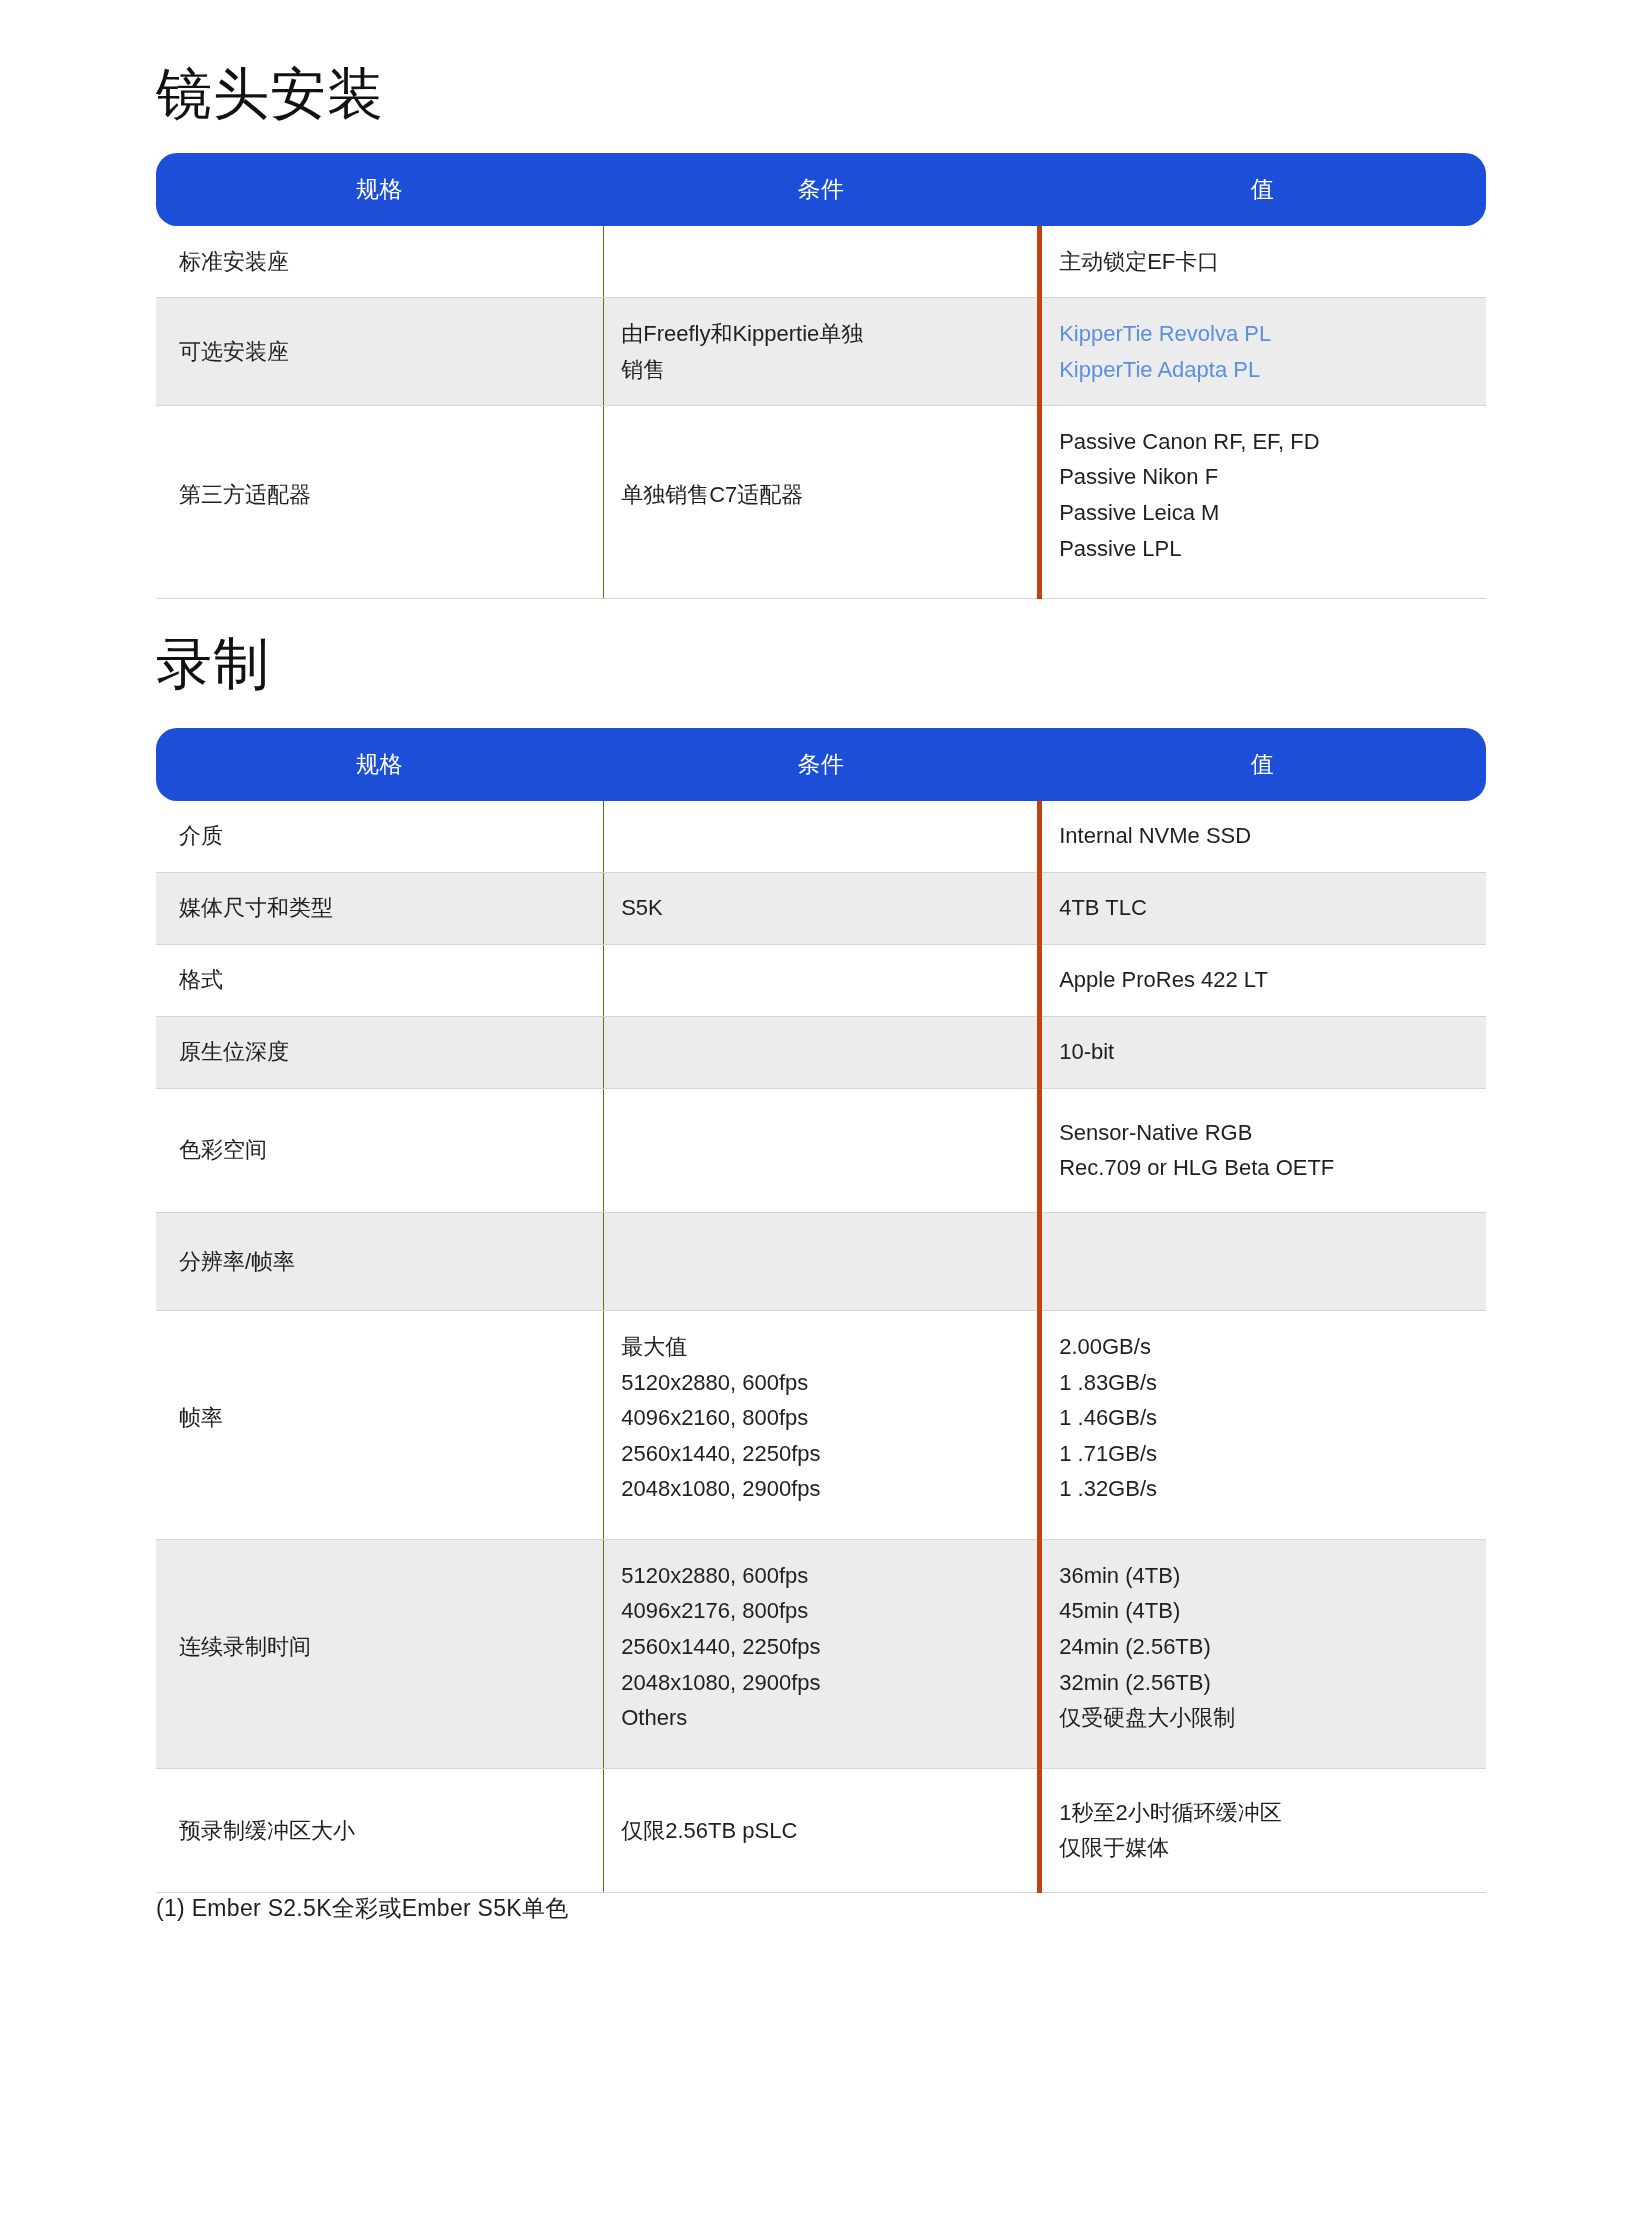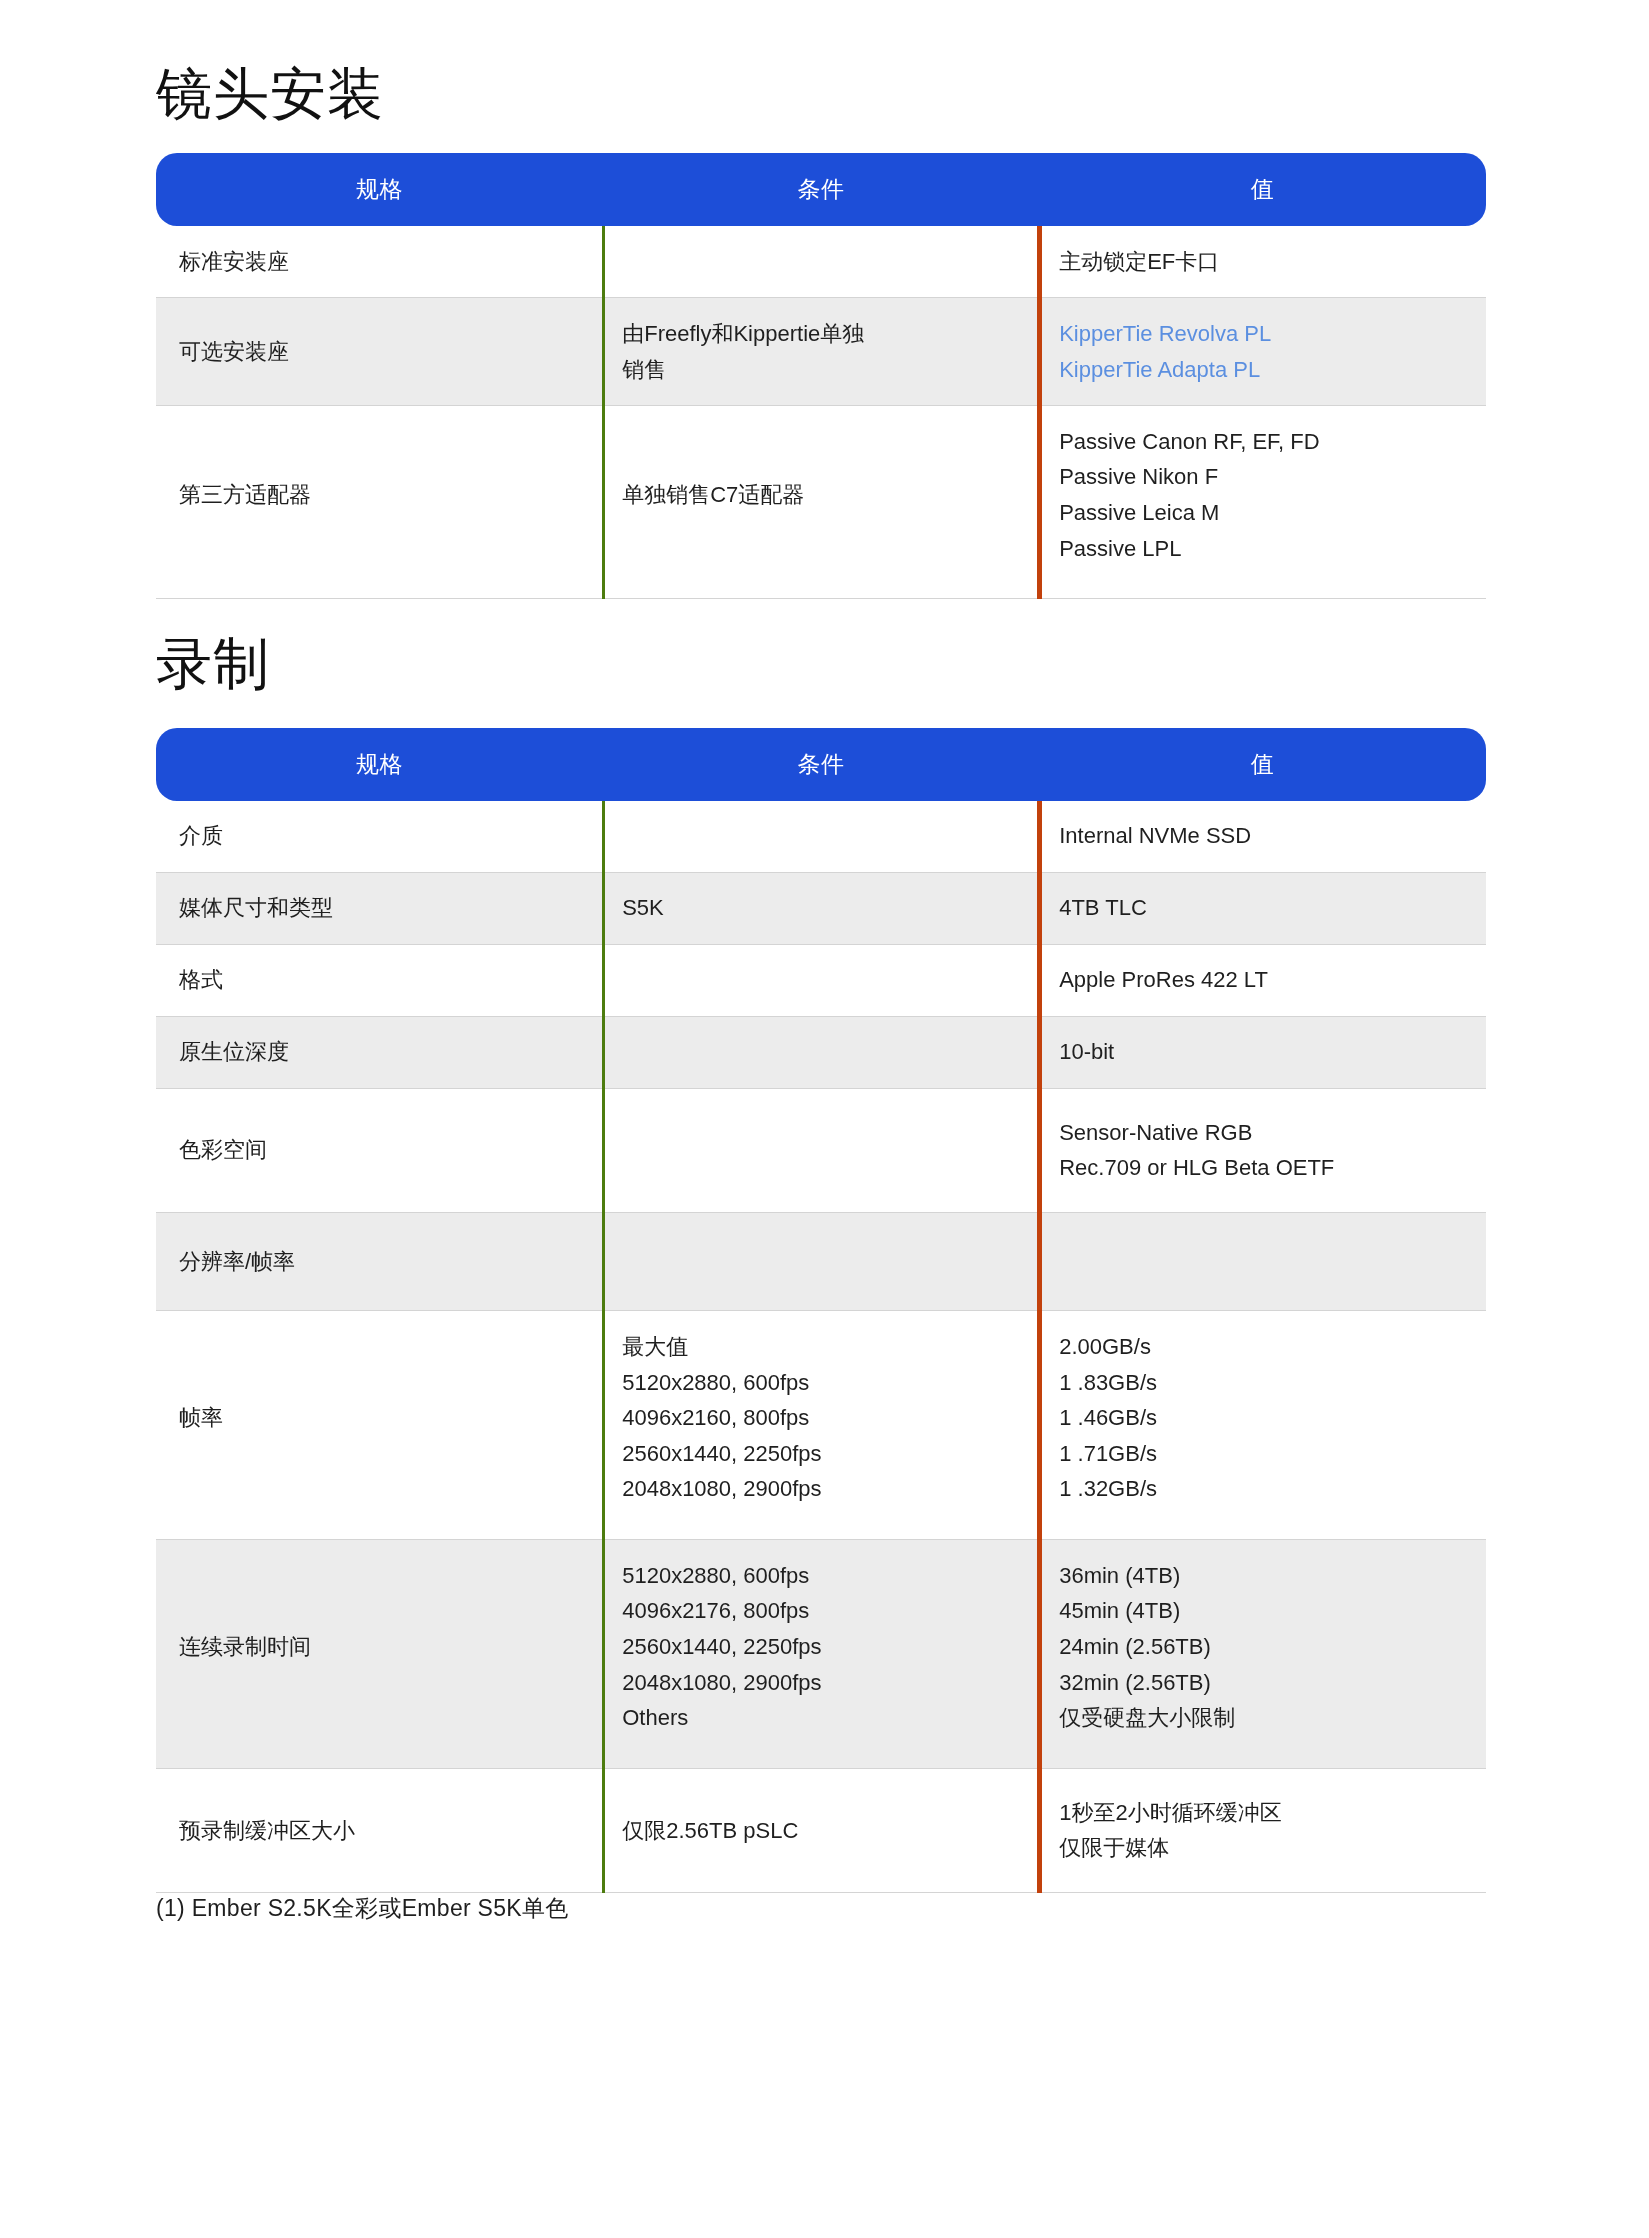--- a/index.html
+++ b/index.html
@@ -65,21 +65,21 @@
     border-bottom: 1px solid #d4d4d4;
     color: #1f1f1f;
   }
   tbody tr.shaded td {
     background: #ececec;
   }
   tbody td.col-spec {
     padding-left: 23px;
   }
   tbody td.col-cond {
-    border-left: 3px solid #4d7c0f;
+    border-left: 1px solid #4d7c0f;
   }
   tbody td.col-val {
     border-left: 5px solid #c2410c;
   }
   .link {
     color: #5b8fe0;
     text-decoration: none;
     display: block;
     line-height: 1.62;
   }

